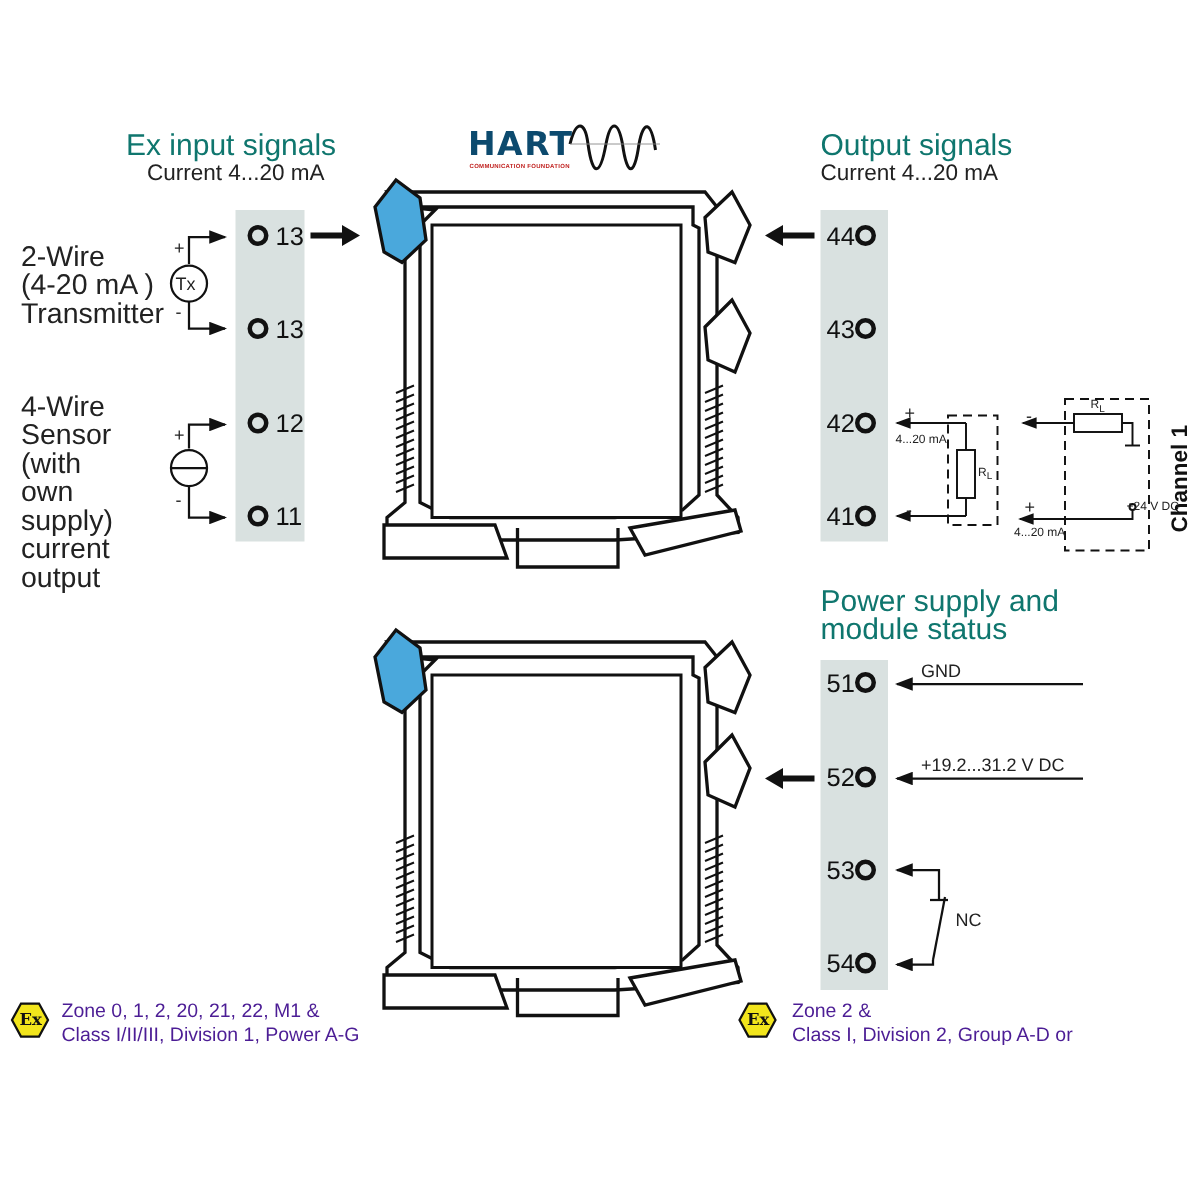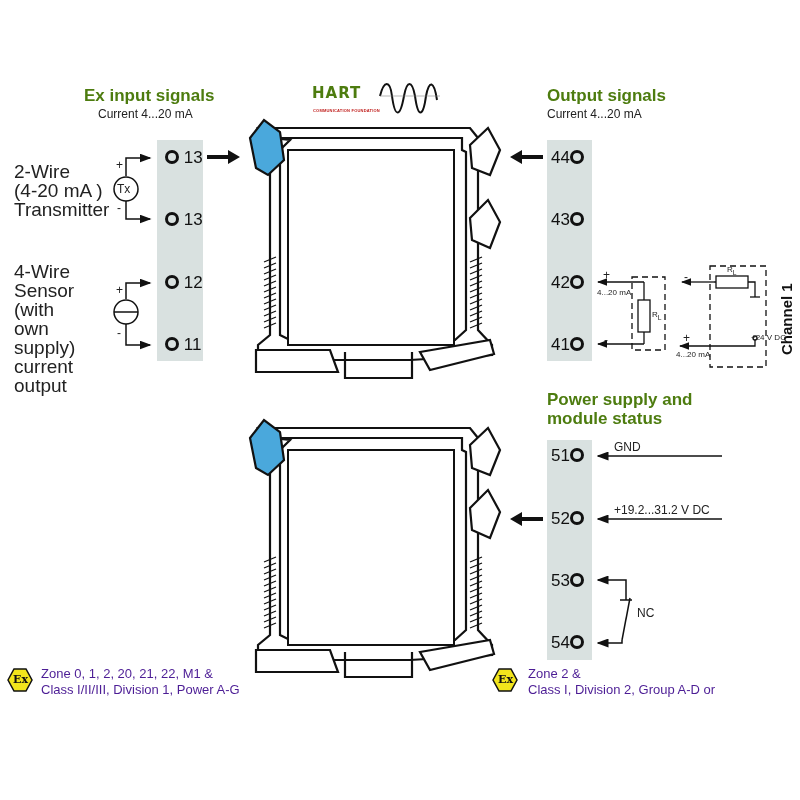--- a/index.html
+++ b/index.html
@@ -1,30 +1,30 @@
 <!DOCTYPE html>
 <html><head>
 <meta charset="utf-8">
 <style>
   html, body { margin: 0; padding: 0; background: #ffffff; }
   body { width: 800px; height: 800px; position: relative; overflow: hidden;
          font-family: "Liberation Sans", sans-serif; color: #111; }
   .abs { position: absolute; }
-  .heading { font-weight: bold; font-size: 17px; color: #4d7c0f; white-space: nowrap; }
-  .sub { font-size: 12px; color: #222; white-space: nowrap; }
+  .heading { font-weight: normal; font-size: 20px; color: #0f766e; white-space: nowrap; }
+  .sub { font-size: 15px; color: #222; white-space: nowrap; }
   .strip { background: #d9e1e0; }
   .term { position: absolute; font-size: 17px; color: #111; line-height: 20px; white-space: nowrap; }
   .ring { display: inline-block; width: 8px; height: 8px; border: 3px solid #111; border-radius: 50%; vertical-align: -1px; }
   .label-c { font-size: 19px; color: #222; text-align: left; line-height: 19px; }
   .small { font-size: 12px; color: #222; white-space: nowrap; }
   .tiny { font-size: 8px; color: #222; white-space: nowrap; }
   .zone { font-size: 13px; color: #4c1d95; line-height: 16px; white-space: nowrap; }
   svg { position: absolute; left: 0; top: 0; overflow: visible; }
   .channel { font-weight: bold; font-size: 15px; color: #111; transform: rotate(-90deg); transform-origin: left top; white-space: nowrap; }
-  .hart { font-weight: bold; font-size: 15px; letter-spacing: 1px; color: #4d7c0f; font-family: "DejaVu Sans", sans-serif; }
+  .hart { font-weight: bold; font-size: 22px; letter-spacing: 1px; color: #0c4a6e; font-family: "DejaVu Sans", sans-serif; }
   .hart-sub { font-size: 4px; color: #c0201e; font-weight: bold; letter-spacing: 0.2px; white-space: nowrap; }
 </style>
 </head>
 <body>
 
 <svg width="800" height="800">
   <defs>
     <marker id="ah" markerWidth="8" markerHeight="6" refX="7" refY="3" orient="auto">
       <path d="M0,0 L8,3 L0,6 Z" fill="#111"></path>
     </marker>

